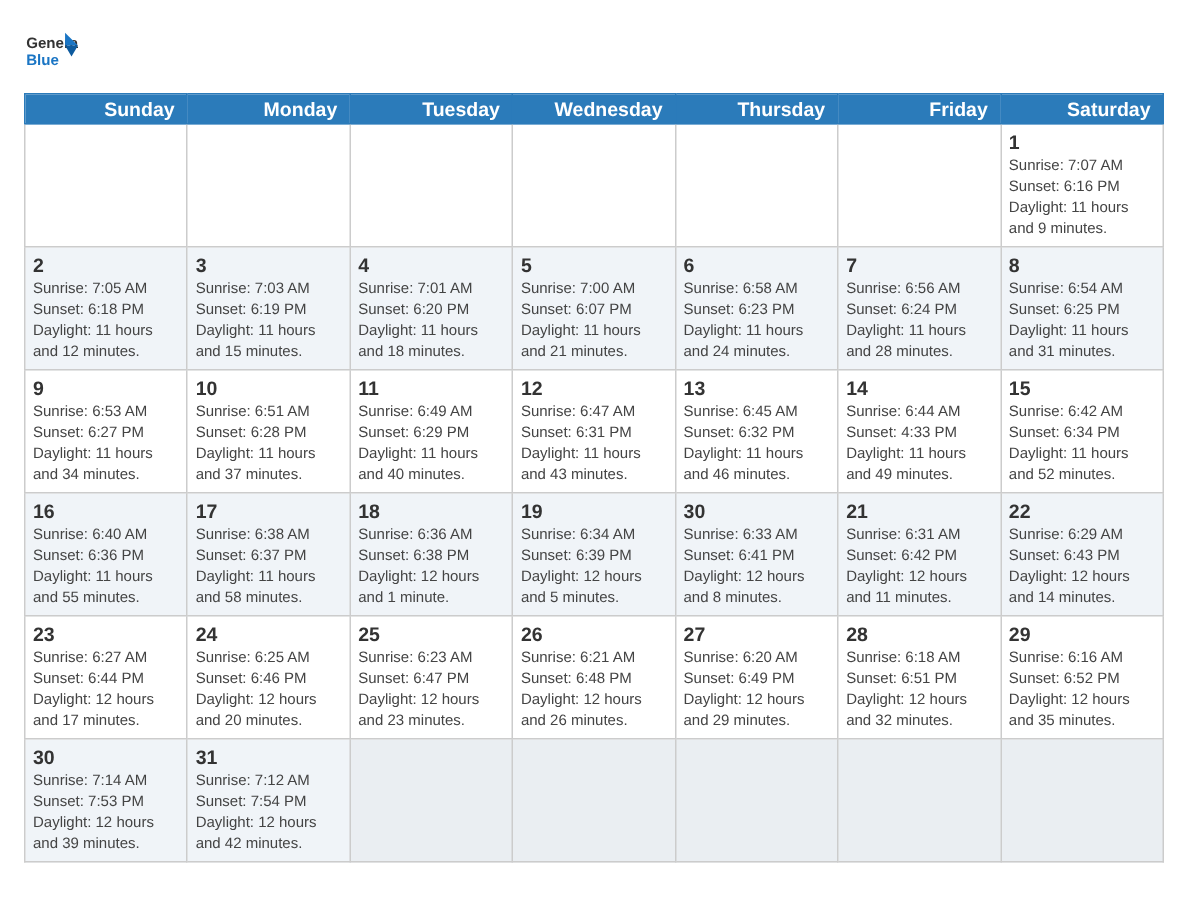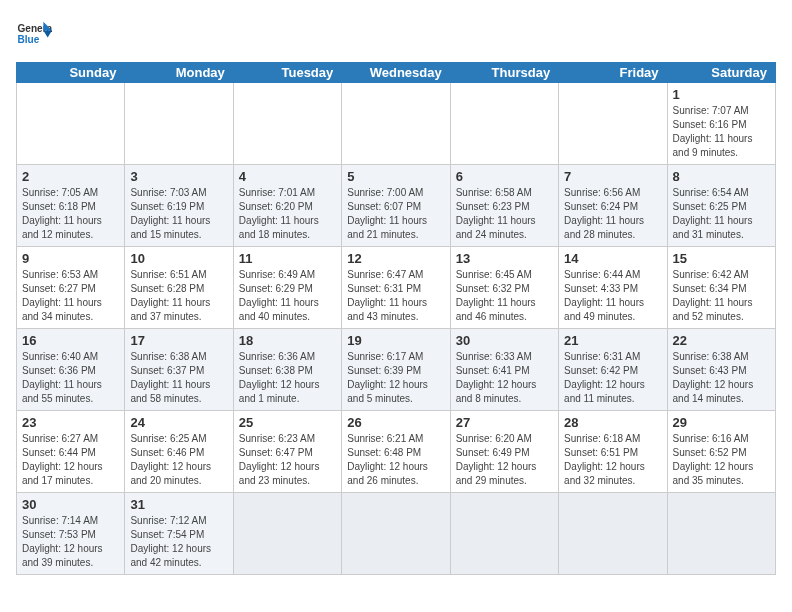--- a/index.html
+++ b/index.html
@@ -229,39 +229,39 @@
 Daylight: 11 hours and 58 minutes.</div>
         </td>
         <td>
           <span class="day-number">18</span>
           <div class="day-info">Sunrise: 6:36 AM
 Sunset: 6:38 PM
 Daylight: 12 hours and 1 minute.</div>
         </td>
         <td>
           <span class="day-number">19</span>
-          <div class="day-info">Sunrise: 6:17 AM
+          <div class="day-info">Sunrise: 6:34 AM
 Sunset: 6:39 PM
 Daylight: 12 hours and 5 minutes.</div>
         </td>
         <td>
           <span class="day-number">30</span>
           <div class="day-info">Sunrise: 6:33 AM
 Sunset: 6:41 PM
 Daylight: 12 hours and 8 minutes.</div>
         </td>
         <td>
           <span class="day-number">21</span>
           <div class="day-info">Sunrise: 6:31 AM
 Sunset: 6:42 PM
 Daylight: 12 hours and 11 minutes.</div>
         </td>
         <td>
           <span class="day-number">22</span>
-          <div class="day-info">Sunrise: 6:38 AM
+          <div class="day-info">Sunrise: 6:29 AM
 Sunset: 6:43 PM
 Daylight: 12 hours and 14 minutes.</div>
         </td>
       </tr>
       <tr>
         <td>
           <span class="day-number">23</span>
           <div class="day-info">Sunrise: 6:27 AM
 Sunset: 6:44 PM
 Daylight: 12 hours and 17 minutes.</div>

